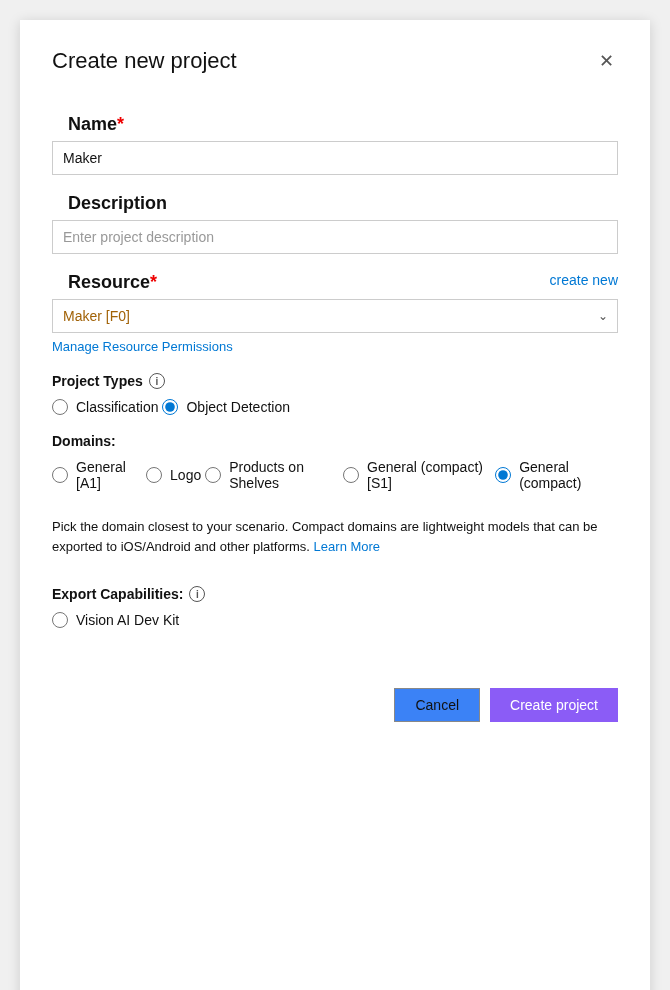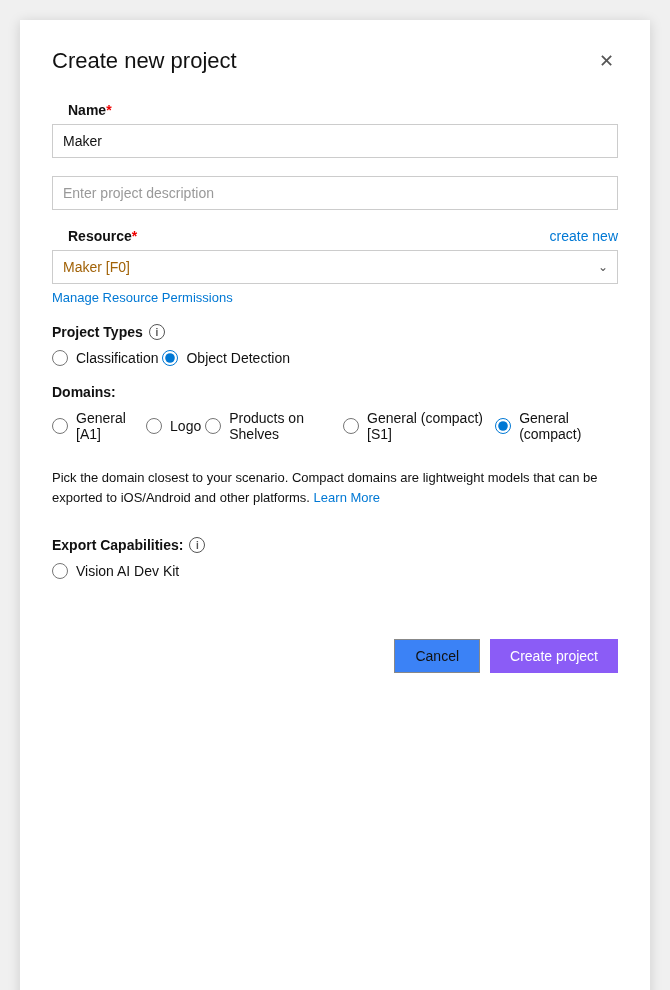--- a/index.html
+++ b/index.html
@@ -17,41 +17,41 @@
       width: 670px;
       min-height: 990px;
       padding: 28px 32px 32px 32px;
       position: relative;
       box-shadow: 0 2px 12px rgba(0,0,0,0.15);
     }
     .dialog-header {
       display: flex;
       justify-content: space-between;
       align-items: flex-start;
-      margin-bottom: 28px;
+      margin-bottom: 40px;
     }
     .dialog-title {
       font-size: 22px;
       font-weight: 400;
       color: #111;
     }
     .close-btn {
       background: none;
       border: none;
       cursor: pointer;
       font-size: 18px;
       color: #555;
       padding: 4px;
       line-height: 1;
     }
     .form-group {
       margin-bottom: 18px;
     }
     .label {
-      font-size: 14px;
+      font-size: 18px;
       font-weight: 600;
       color: #111;
       margin-bottom: 6px;
       display: block;
       padding-left: 16px;
     }
     .required-star {
       color: #e00;
       font-weight: 700;
     }
@@ -216,20 +216,21 @@
   </div>
 
   <div class="form-group">
     <label class="label">
       <span>Name</span><span class="required-star">*</span>
     </label>
     <input type="text" class="text-input" value="Maker" style="">
   </div>
 
   <div class="form-group">
+    <label class="label">Description</label>
     <input type="text" class="text-input" placeholder="Enter project description" style="">
   </div>
 
   <div class="form-group">
     <div class="resource-header">
       <label class="label" style="margin-bottom:0;">
         <span>Resource</span><span class="required-star">*</span>
       </label>
       <a class="create-new-link">create new</a>
     </div>

